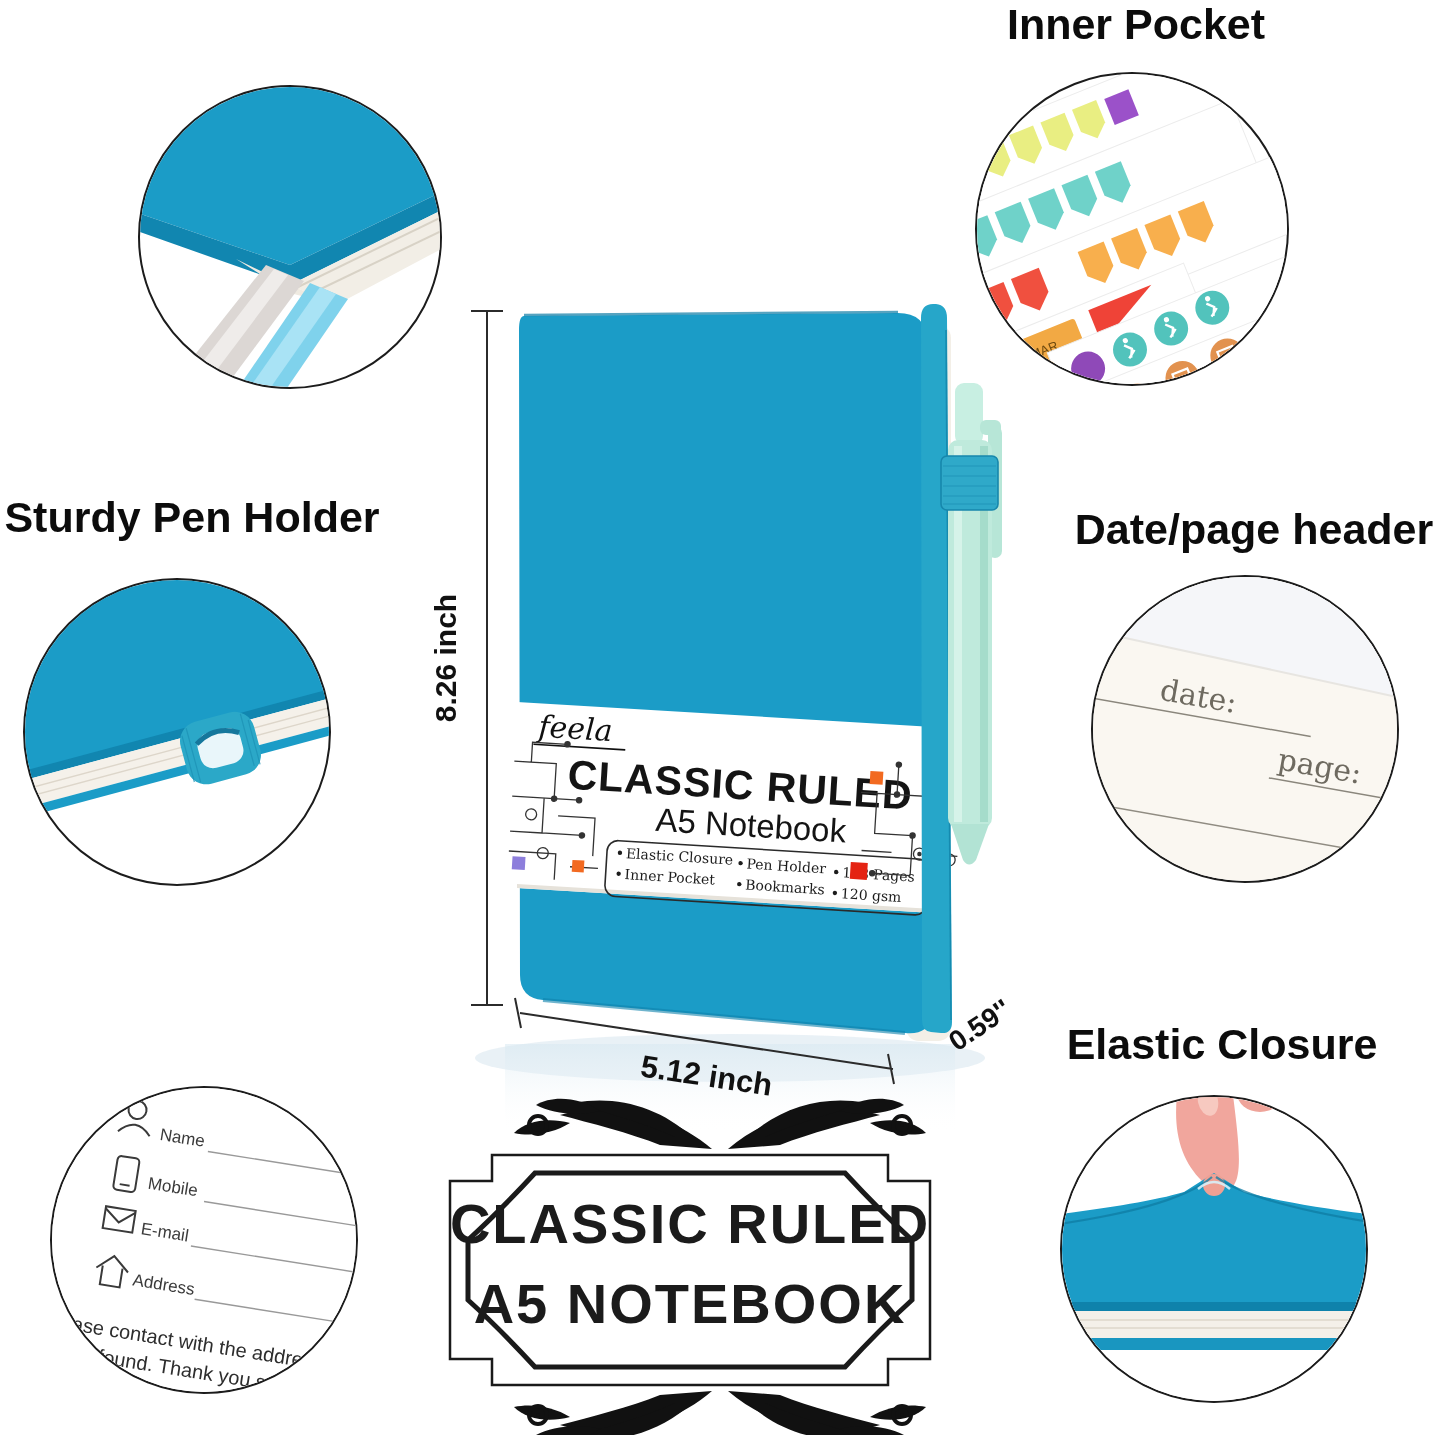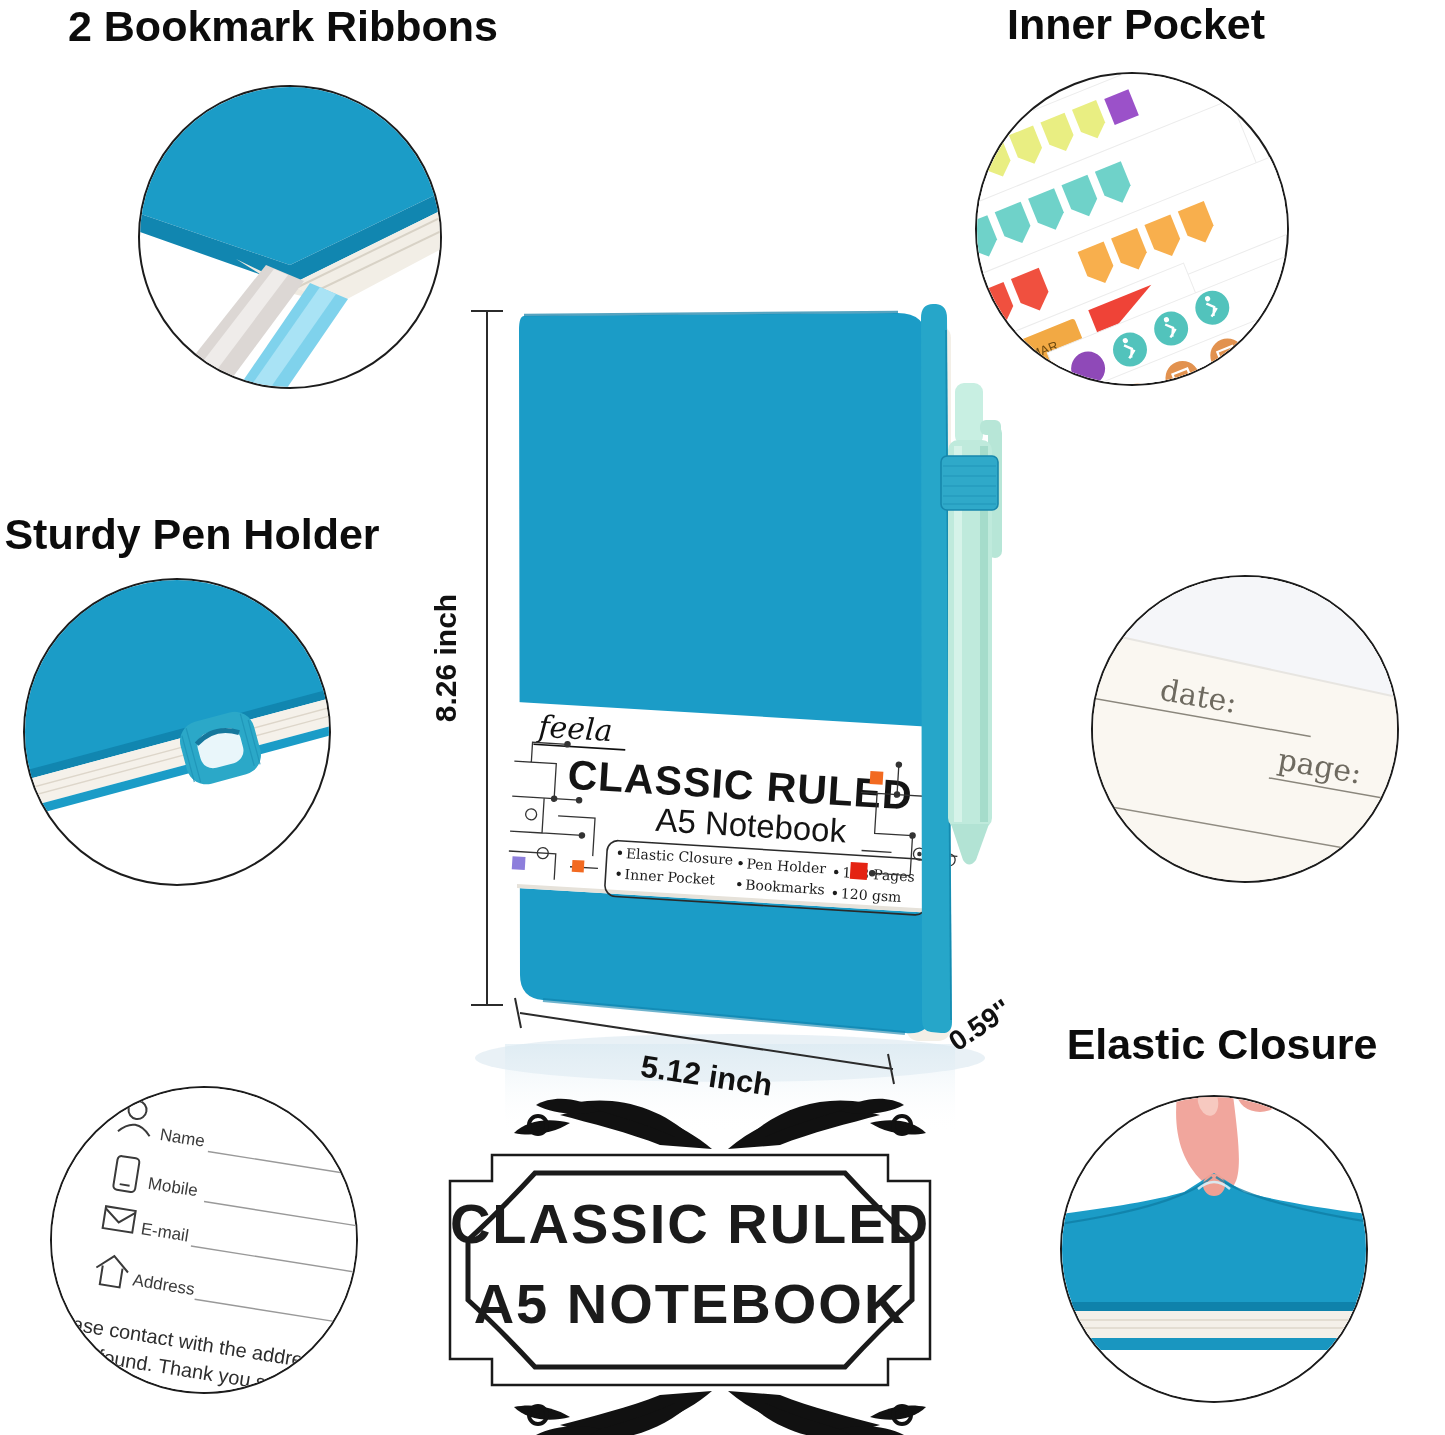--- a/index.html
+++ b/index.html
@@ -284,23 +284,23 @@
   <text transform="translate(456 658) rotate(-90)" text-anchor="middle" font-size="30" font-weight="600" fill="#111">8.26 inch</text>
 
   <g stroke="#2b2b2b" stroke-width="2">
     <path d="M 520 1013 L 893 1069 M 515 998 L 521 1028 M 888 1054 L 894 1084" fill="none"></path>
   </g>
   <text transform="translate(705 1086) rotate(8.5)" text-anchor="middle" font-size="31" font-weight="600" fill="#111">5.12 inch</text>
 
   <text transform="translate(985 1033) rotate(-34)" text-anchor="middle" font-size="28" font-weight="600" fill="#111">0.59''</text>
 </svg>
 
-<div class="callout" style="left:283px;top:2px;">2 Bookmark Ribbons</div>
 <div class="callout" style="left:1136px;top:0px;">Inner Pocket</div>
-<div class="callout" style="left:192px;top:510px;text-align:center;">Sturdy Pen Holder</div>
+<div class="callout" style="left:192px;top:493px;text-align:center;">Sturdy Pen Holder</div>
+<div class="callout" style="left:1254px;top:505px;">Date/page header</div>
 <div class="callout" style="left:1222px;top:1020px;">Elastic Closure</div>
 
 <div class="badge">
   <svg width="560" height="342" viewBox="0 0 560 342">
 
     <path d="M 52 88 L 52 62 L 448 62 L 448 88 L 490 88 L 490 266 L 448 266 L 448 292 L 52 292 L 52 266 L 10 266 L 10 88 Z" fill="none" stroke="#1a1a1a" stroke-width="2.5"></path>
 
     <path d="M 95 80 H 405 Q 440 118 472 147 V 207 Q 440 236 405 274 H 95 Q 60 236 28 207 V 147 Q 60 118 95 80 Z" fill="none" stroke="#1a1a1a" stroke-width="5"></path>
 
     <g fill="#111">

